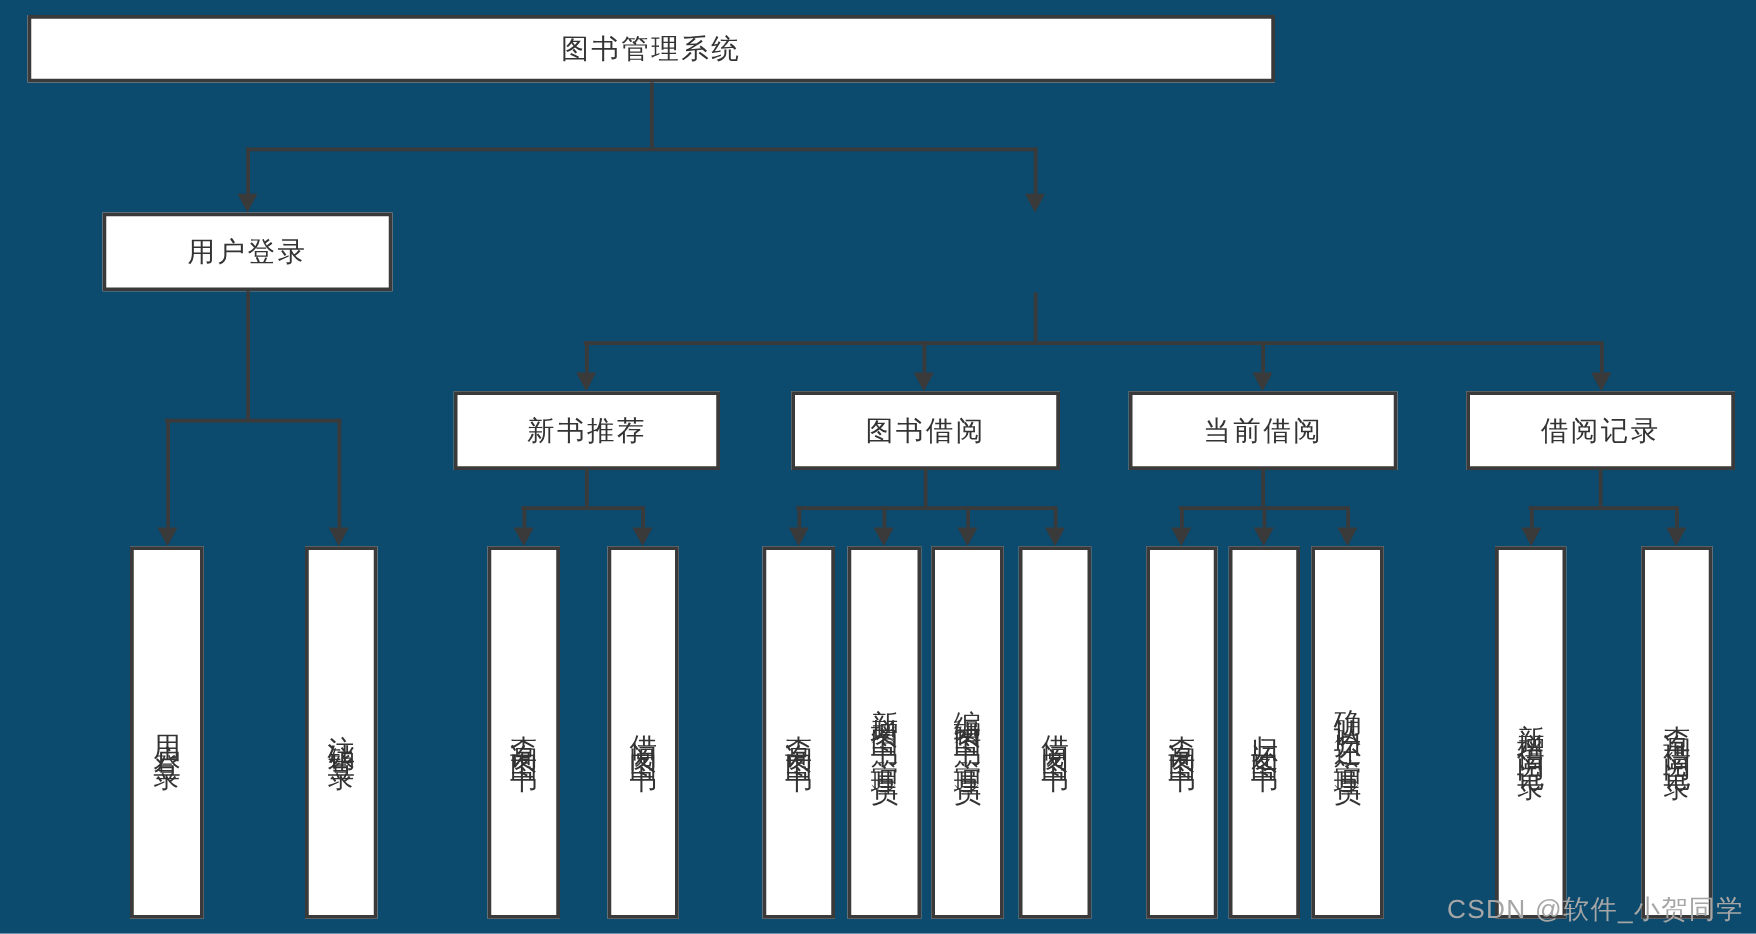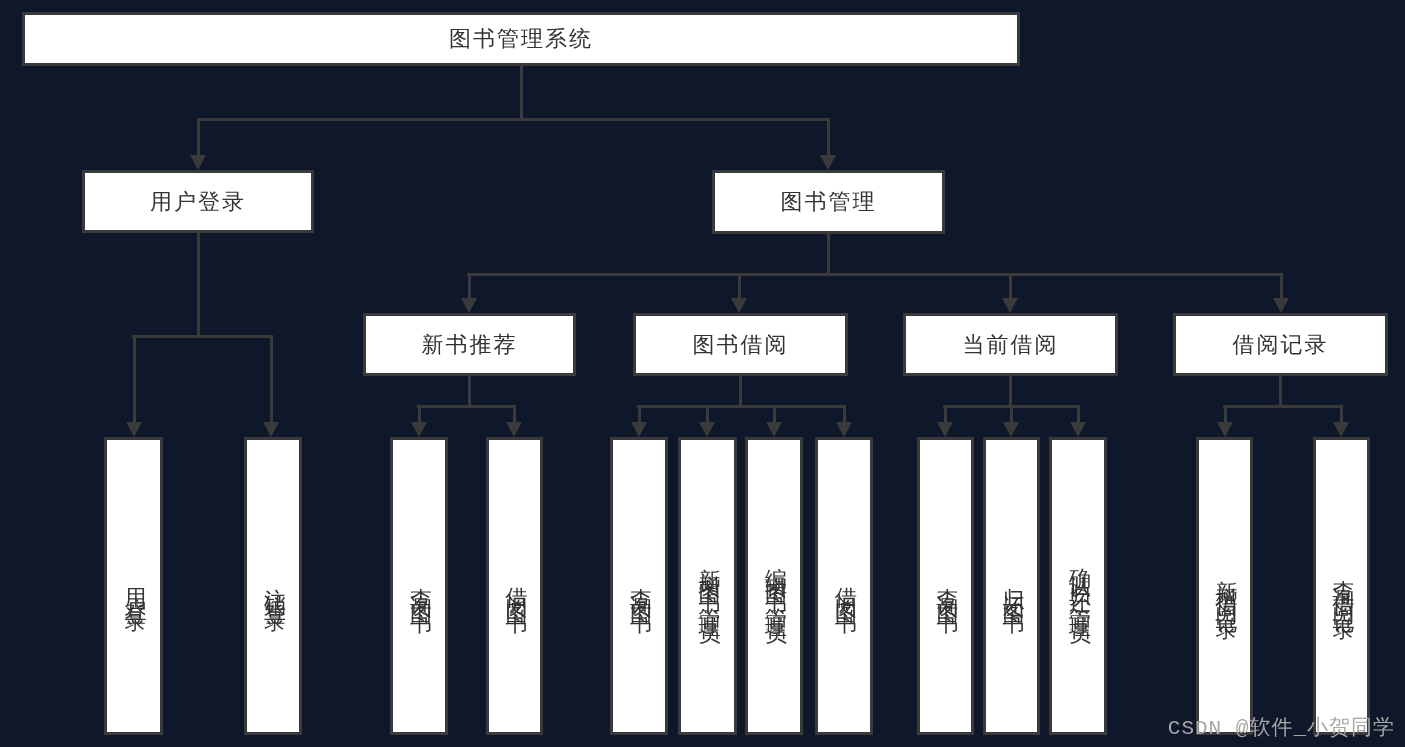--- a/index.html
+++ b/index.html
@@ -3,22 +3,22 @@
 <meta charset="utf-8">
 <style>
   :root{
     --line:#3a3a3a;
     --text:#333333;
   }
   html,body{margin:0;padding:0;background:#ffffff;}
   .stage{
     position:relative;
     width:1405px;height:747px;
-    background:#0f172a;
-    font-family:Liberation Mono, monospace;
+    background:#0c4a6e;
+    font-family:Liberation Sans, sans-serif;
     overflow:hidden;
   }
   .node{
     position:absolute;
     border:3px solid var(--line);
     background:#ffffff;
     box-sizing:border-box;
     display:flex;align-items:center;justify-content:center;
     color:var(--text);
     font-size:22px;
@@ -59,23 +59,20 @@
 
   <div class="vl" style="left:520px;top:66px;height:52px"></div>
   <div class="hl" style="left:197px;top:118px;width:633px"></div>
   <div class="vl" style="left:197px;top:118px;height:37px"></div>
   <div class="tri" style="left:190px;top:155px"></div>
   <div class="vl" style="left:827px;top:118px;height:37px"></div>
   <div class="tri" style="left:820px;top:155px"></div>
 
   <div class="node" style="left:82px;top:170px;width:232px;height:63px">
     <span>用户登录</span>
-  </div>
-  <div class="node" style="left:712px;top:170px;width:233px;height:64px">
-    <span>图书管理</span>
   </div>
 
   <div class="vl" style="left:197px;top:233px;height:102px"></div>
   <div class="hl" style="left:132px;top:335px;width:141px"></div>
   <div class="vl" style="left:133px;top:335px;height:87px"></div>
   <div class="tri" style="left:126px;top:422px"></div>
   <div class="vl" style="left:270px;top:335px;height:87px"></div>
   <div class="tri" style="left:263px;top:422px"></div>
 
   <div class="vl" style="left:827px;top:234px;height:39px"></div>

